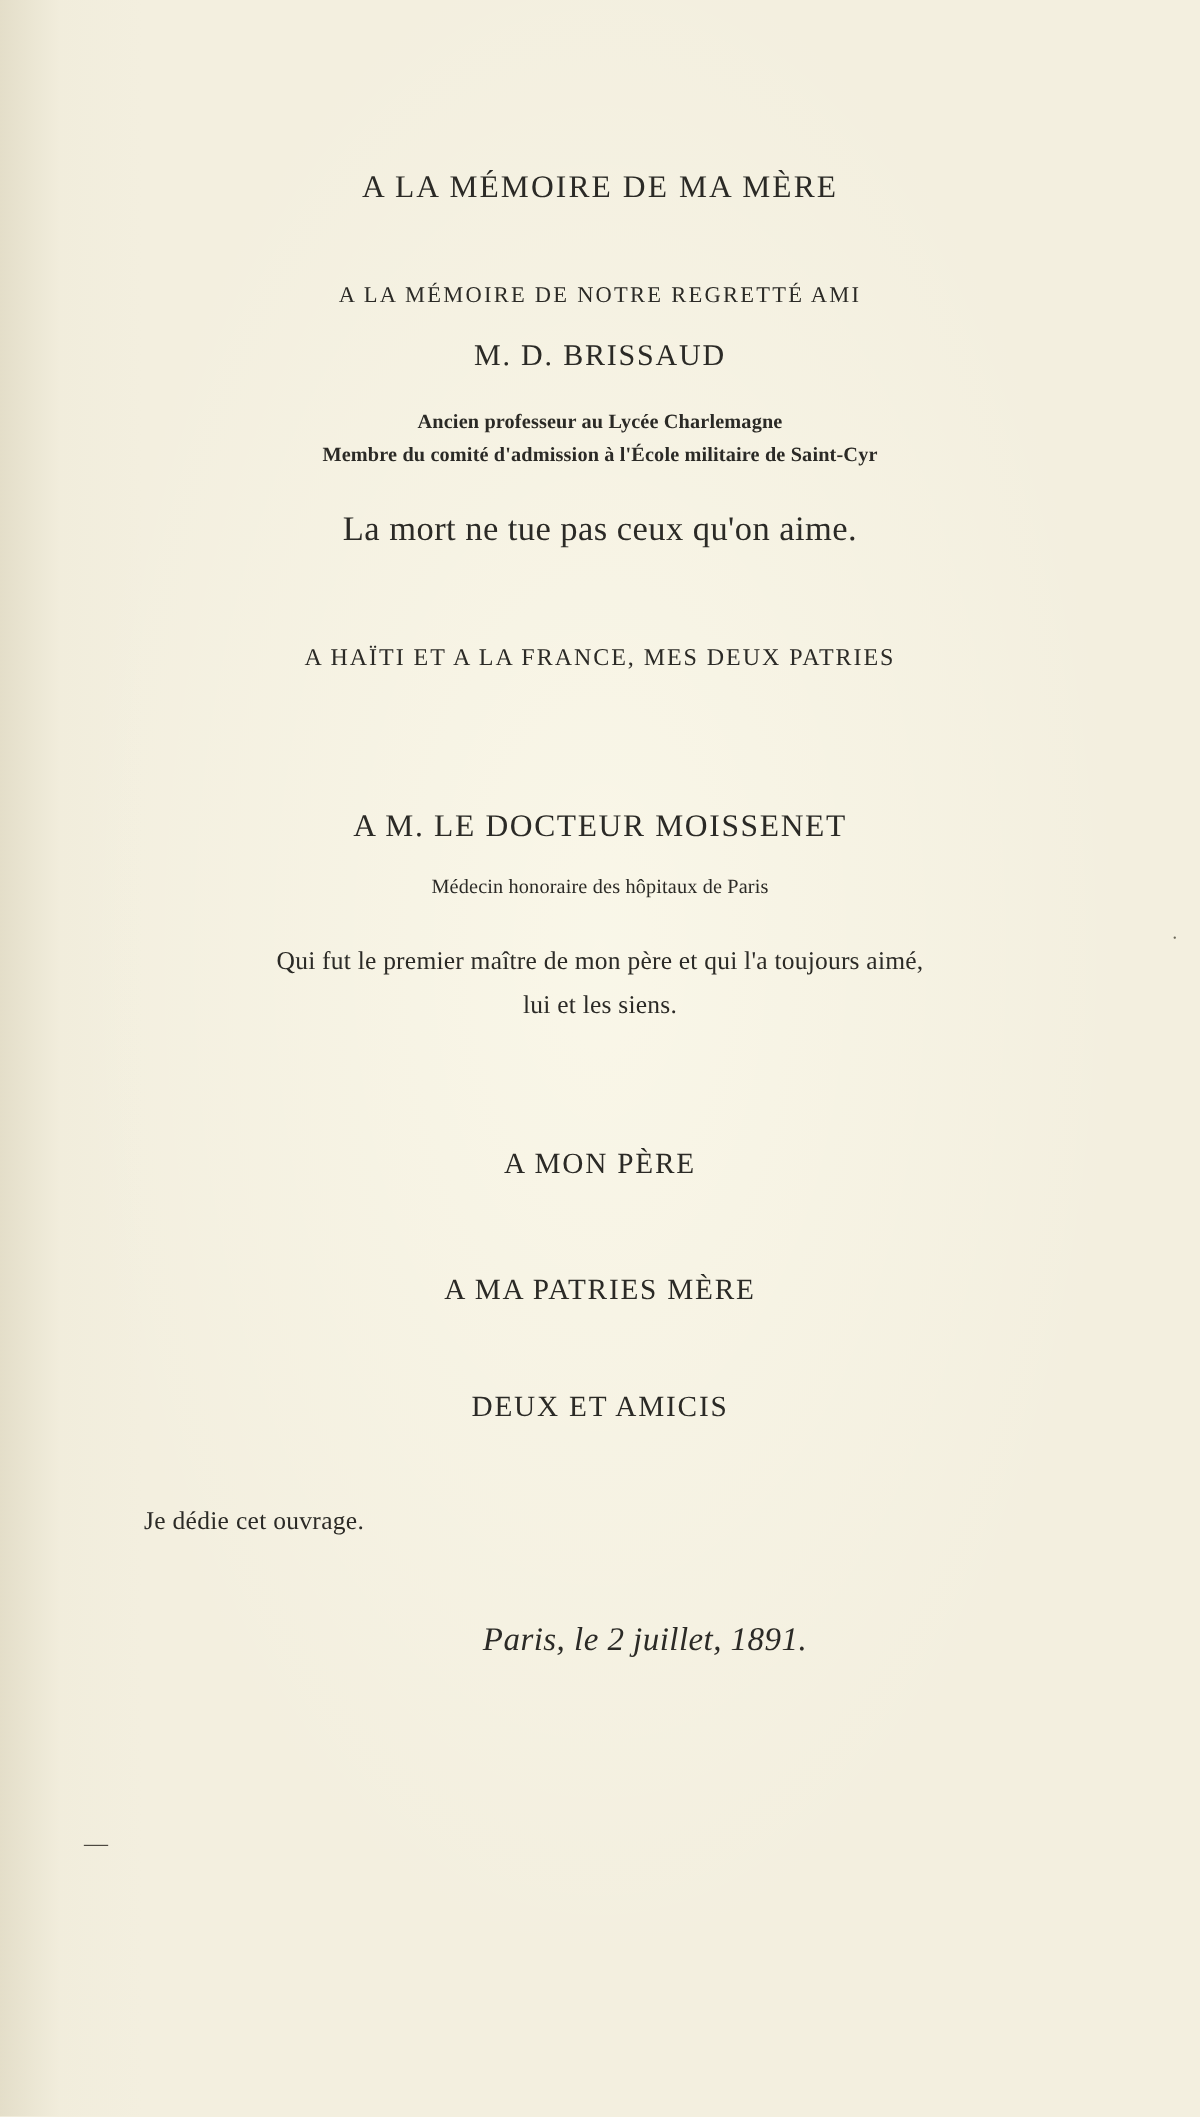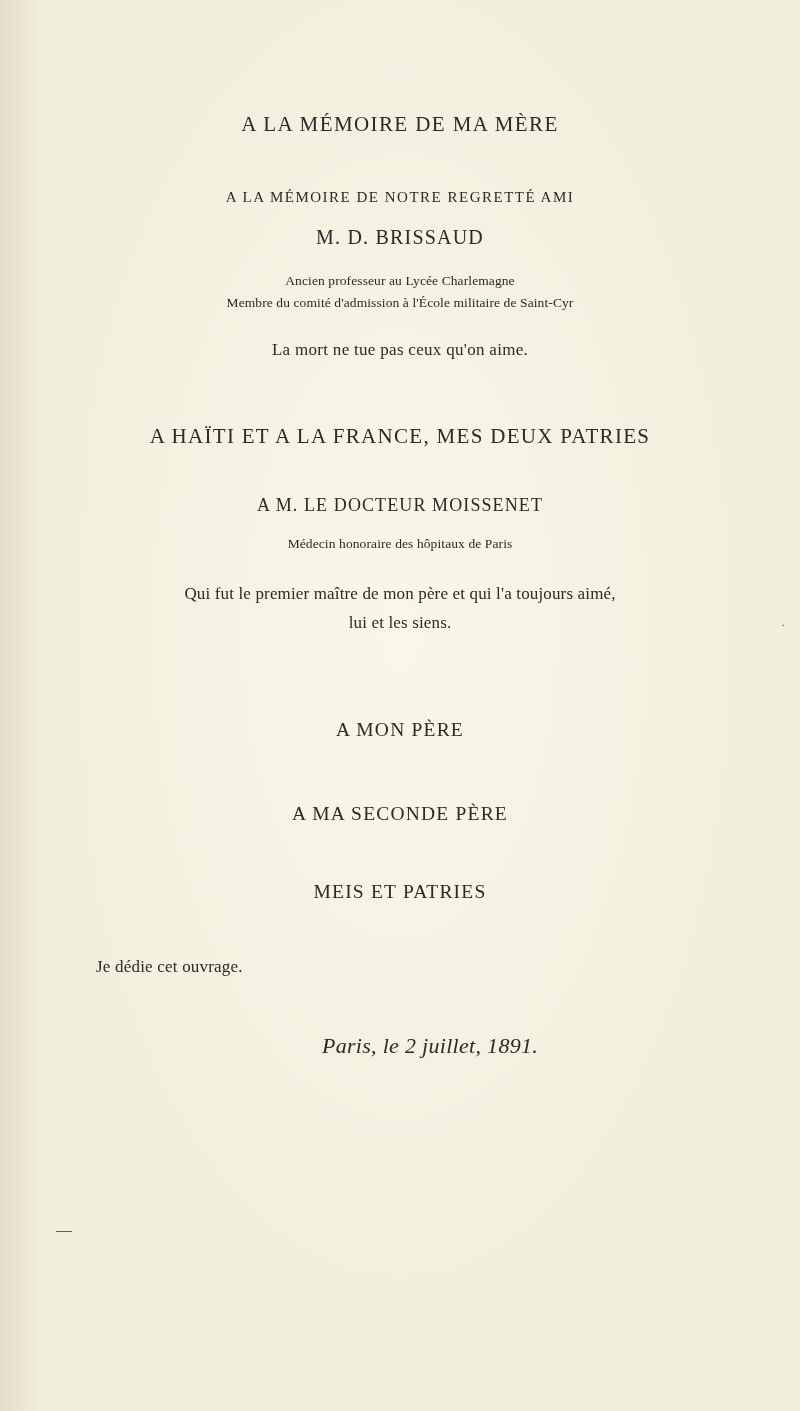--- a/index.html
+++ b/index.html
@@ -68,37 +68,38 @@
     margin-top: 20px;
     font-size: 20px;
     letter-spacing: 1.2px;
   }
 
   .t-small {
     margin-top: 21px;
     font-size: 13.5px;
     line-height: 1.62;
     letter-spacing: 0.1px;
+    font-weight: bold;
   }
 
   .t-quote {
     margin-top: 26px;
-    font-size: 17px;
+    font-size: 23px;
     letter-spacing: 0.3px;
   }
 
   .t-patries {
     margin-top: 64px;
+    font-size: 16px;
+    letter-spacing: 1.3px;
+  }
+
+  .t-docteur {
+    margin-top: 90px;
     font-size: 21px;
-    letter-spacing: 1.3px;
-  }
-
-  .t-docteur {
-    margin-top: 46px;
-    font-size: 18px;
     letter-spacing: 1.1px;
   }
 
   .t-medecin {
     margin-top: 20px;
     font-size: 13.5px;
     letter-spacing: 0.1px;
   }
 
   .t-qui {
@@ -187,23 +188,23 @@
 
   <div class="block t-medecin">Médecin honoraire des hôpitaux de Paris</div>
 
   <div class="block t-qui">
     <div>Qui fut le premier maître de mon père et qui l'a toujours aimé,</div>
     <div>lui et les siens.</div>
   </div>
 
   <div class="block t-pere">A MON PÈRE</div>
 
-  <div class="block t-seconde">A MA SECONDE PÈRE</div>
-
-  <div class="block t-meis">MEIS ET PATRIES</div>
+  <div class="block t-seconde">A MA PATRIES MÈRE</div>
+
+  <div class="block t-meis">DEUX ET AMICIS</div>
 
   <div class="t-jededie">Je dédie cet ouvrage.</div>
 
   <div class="t-paris">Paris, le 2 juillet, 1891.</div>
 
   <div class="dash-mark">—</div>
 
   <div class="stray-dot-right">·</div>
 
 </div>

